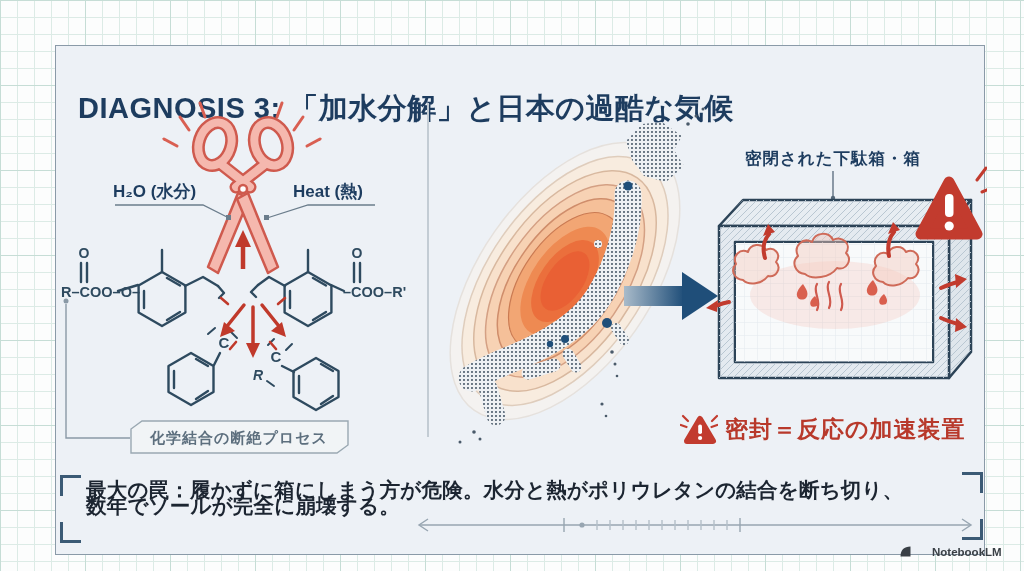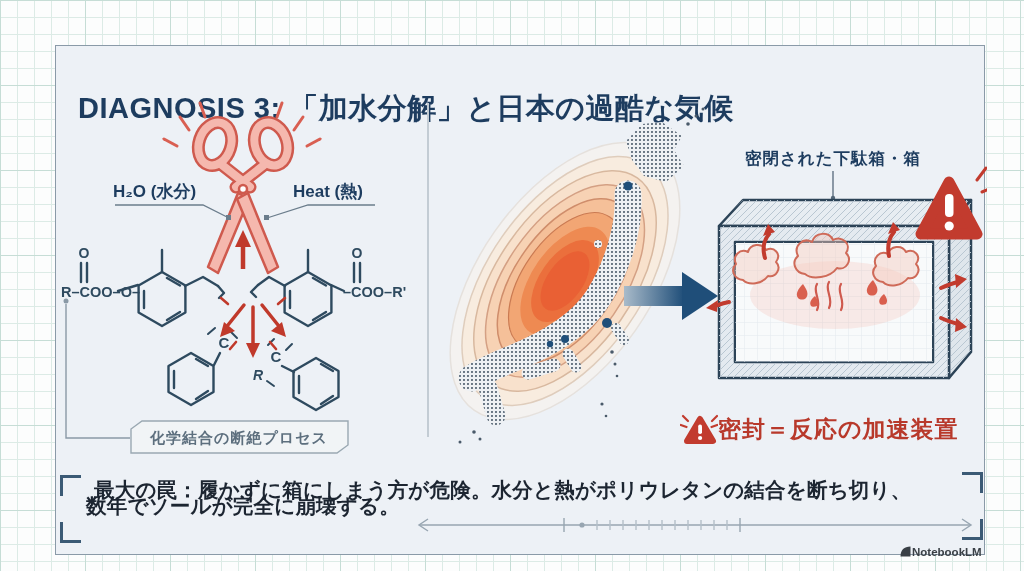--- a/index.html
+++ b/index.html
@@ -20,34 +20,34 @@
   }
   .title{
     position:absolute;left:22px;top:10px;
     font-size:29px;font-weight:800;color:#1d3c5f;letter-spacing:.5px;white-space:nowrap;margin-top:33px;
   }
   .divider{position:absolute;left:371px;top:57px;width:2px;height:334px;background:#c3ccd4;}
   .left-figure{position:absolute;left:2px;top:55px;}
   .map-figure{position:absolute;left:374px;top:40px;}
   .arrow-figure{position:absolute;left:568px;top:224px;}
   .box-figure{position:absolute;left:649px;top:94px;}
-  .accel{position:absolute;left:624px;top:366px;display:flex;align-items:center;}
+  .accel{position:absolute;left:624px;top:366px;display:flex;align-items:center;gap:7px;}
   .accel-text{font-size:23px;font-weight:900;color:#b8392b;letter-spacing:1px;white-space:nowrap;}
   .conclusion{position:absolute;left:0;top:420px;width:930px;height:90px;}
   .c-line{position:absolute;left:30px;font-size:20.5px;font-weight:800;color:#1c2531;white-space:nowrap;letter-spacing:.2px;}
-  .c-line.l1{top:10px;margin-left:8px;}
+  .c-line.l1{top:10px;}
   .c-line.l2{top:26px;}
   .bracket{position:absolute;width:18px;height:18px;}
   .bracket.tl{left:4px;top:9px;border-left:3px solid #3b5a75;border-top:3px solid #3b5a75;}
   .bracket.bl{left:4px;top:56px;border-left:3px solid #3b5a75;border-bottom:3px solid #3b5a75;}
   .bracket.tr{left:906px;top:6px;border-right:3px solid #3b5a75;border-top:3px solid #3b5a75;}
   .bracket.br{left:906px;top:53px;border-right:3px solid #3b5a75;border-bottom:3px solid #3b5a75;}
   .timeline{position:absolute;left:356px;top:48px;}
   .footer-brand{
-    position:absolute;left:899px;top:545px;display:flex;align-items:center;gap:0;
+    position:absolute;left:899px;top:545px;display:flex;align-items:center;gap:20px;
     font-size:11.5px;font-weight:700;color:#3a4046;
   }
   svg text{font-family:"Liberation Sans","DejaVu Sans",sans-serif;}
   .chem-txt{font-size:14.5px;font-weight:700;fill:#2e4a5f;}
   .chem-o{font-size:14px;font-weight:700;fill:#2e4a5f;}
   .lbl-txt{font-size:17px;font-weight:800;fill:#1d3c5f;}
   .proc-txt{font-size:15px;font-weight:600;fill:#5d6f7e;letter-spacing:1px;}
   .box-lbl{font-size:16.5px;font-weight:800;fill:#1d3c5f;letter-spacing:1px;}
 </style>
 </head>

